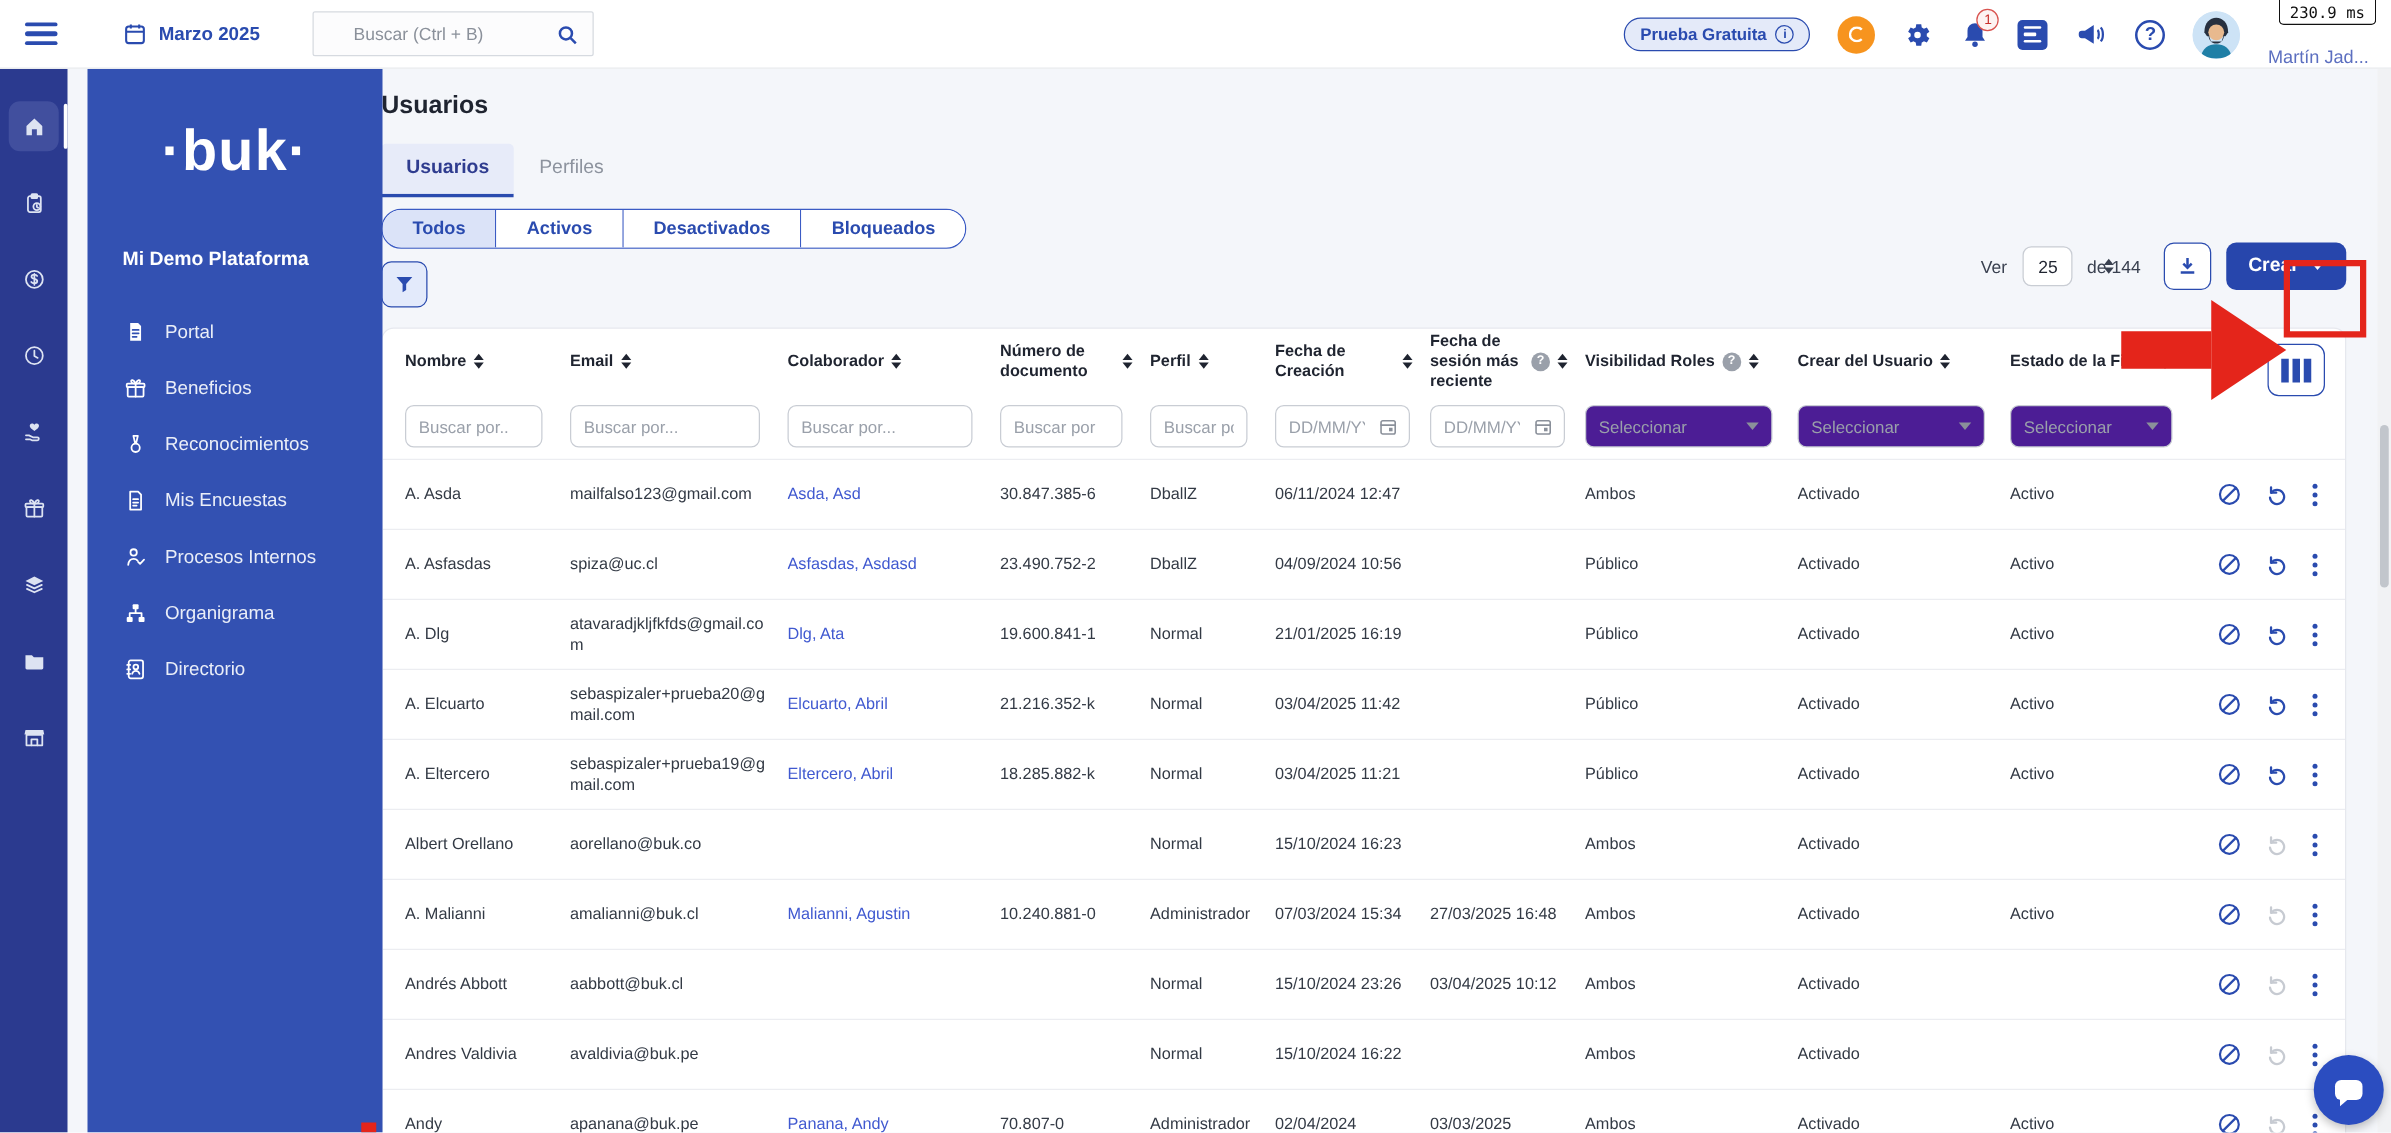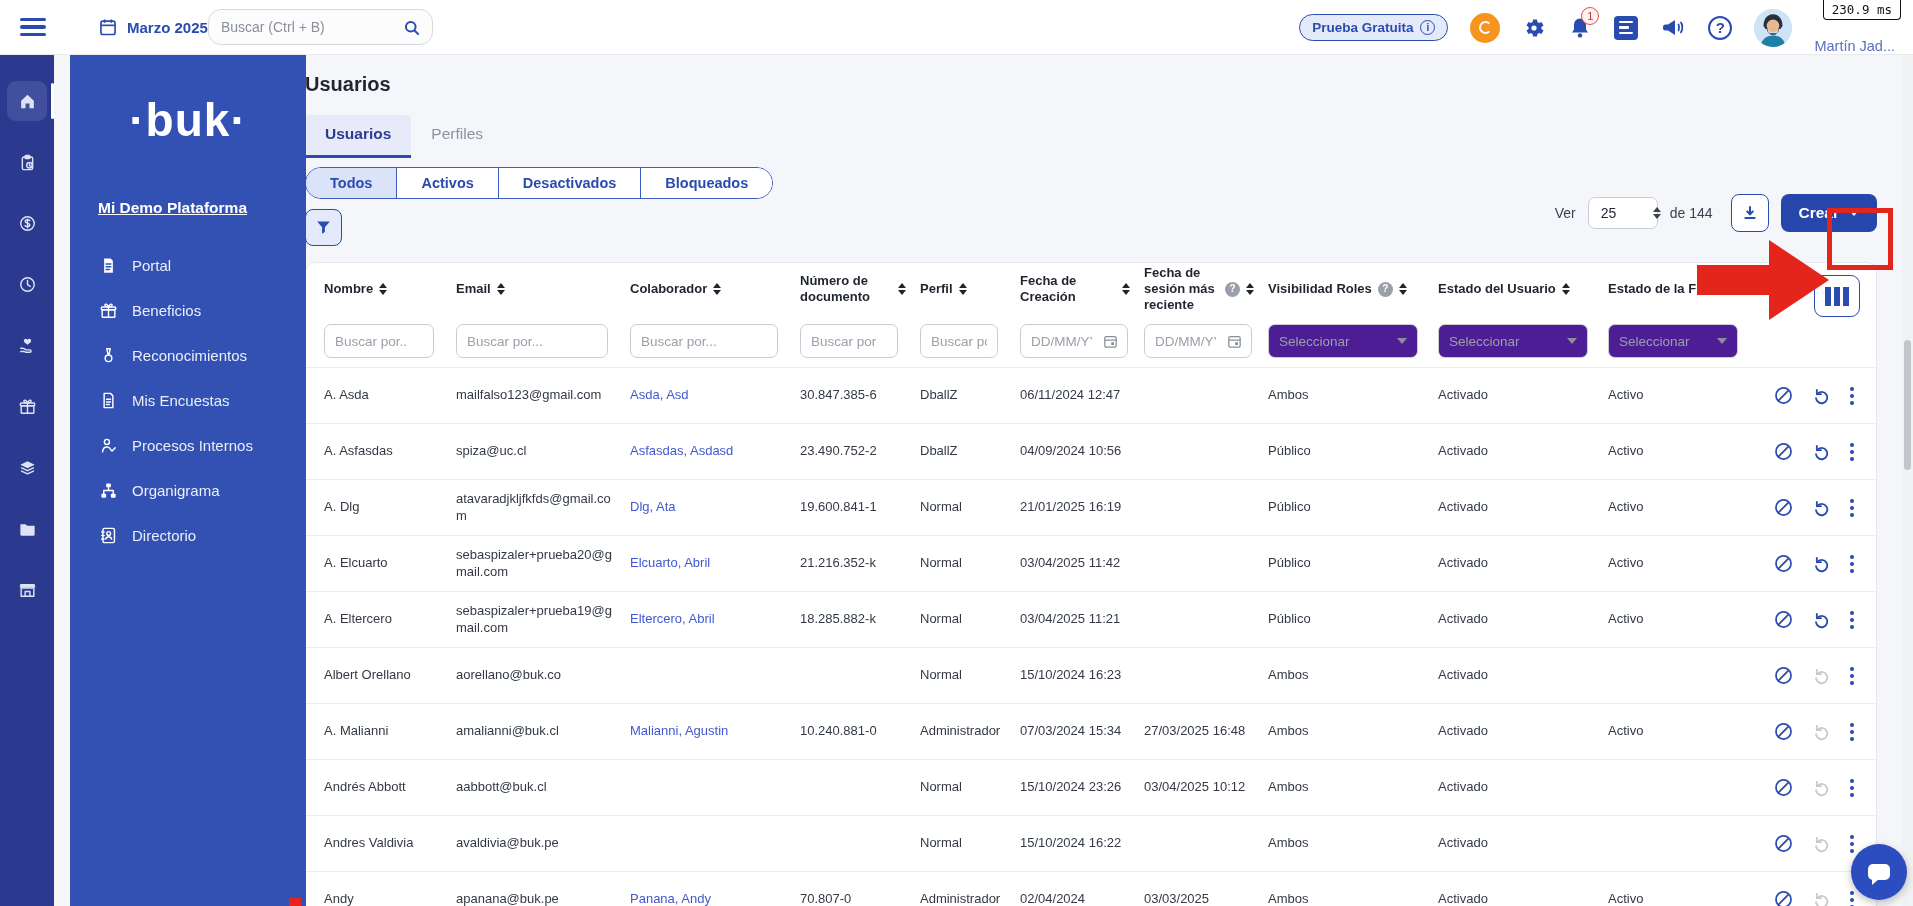--- a/index.html
+++ b/index.html
@@ -5,21 +5,21 @@
   * { margin:0; padding:0; box-sizing:border-box; }
   html,body { width:1913px; height:906px; overflow:hidden; }
   body { font-family:"Liberation Sans", sans-serif; background:#F4F6FA; }
   .screen { position:relative; width:1913px; height:906px; overflow:hidden; }
 
   
   .topbar { position:absolute; left:0; top:0; width:1913px; height:55px; background:#fff; border-bottom:1px solid #E8EAED; z-index:40; display:flex; align-items:center; }
   .hamburger { width:26px; height:18px; margin-left:20px; display:flex; flex-direction:column; justify-content:space-between; cursor:pointer; }
   .hamburger span { display:block; height:3.2px; border-radius:2px; background:#2A4BAF; }
   .tb-date { display:flex; align-items:center; gap:9px; margin-left:52px; color:#2A4BAF; font-size:15px; font-weight:bold; }
-  .searchbox { position:relative; width:225px; height:36px; border:1px solid #D6DAE0; border-radius:13px; background:#FCFCFD; display:flex; align-items:center; }
+  .searchbox { position:relative; margin-left:42px; width:225px; height:36px; border:1px solid #D6DAE0; border-radius:2px; background:#FCFCFD; display:flex; align-items:center;padding-left:20px; }
   .searchbox input { border:none; outline:none; background:transparent; font-size:14px; color:#434955; padding:0 34px 0 12px; width:100%; font-family:"Liberation Sans", sans-serif; }
   .searchbox input::placeholder { color:#8A909A; }
   .searchbox .sicon { position:absolute; right:10px; top:8px; }
   .tb-right { position:absolute; right:18px; top:0; height:55px; display:flex; align-items:center; gap:22px; }
   .trial-pill { height:27px; padding:0 12px; border:1.5px solid #2A4BAF; border-radius:14px; background:#E4EAF9; color:#2A4BAF; font-size:13.5px; font-weight:bold; display:flex; align-items:center; gap:7px; cursor:pointer; }
   .info-circ { width:15px; height:15px; border:1.4px solid #2A4BAF; border-radius:50%; font-size:10px; display:flex; align-items:center; justify-content:center; font-weight:bold; }
   .orange-icon { width:30px; height:30px; border-radius:50%; background:#F7941E; display:flex; align-items:center; justify-content:center; cursor:pointer; }
   .orange-icon i { width:13px; height:13px; border:2.4px solid #fff; border-radius:50%; border-right-color:transparent; display:block; }
   .tb-ic { position:relative; cursor:pointer; display:flex; align-items:center; }
   .bell-badge { position:absolute; top:-9px; right:-7px; min-width:18px; height:18px; border:1.4px solid #D9534F; background:#FDF3F2; color:#C9302C; font-size:11px; border-radius:50%; display:flex; align-items:center; justify-content:center; }
@@ -31,39 +31,39 @@
   .user-name { color:#5C6FC0; font-size:14.5px; max-width:92px; white-space:nowrap; overflow:hidden;margin-top:36px; }
   .perf-badge { position:absolute; right:12px; top:0; z-index:60; background:#fff; border:1.6px solid #111; border-top:none; border-radius:0 0 4px 4px; font-family:"DejaVu Sans Mono", monospace; font-size:12.5px; color:#111; padding:2px 8px; }
 
   
   .rail { position:absolute; left:0; top:55px; width:54px; bottom:0; background:#2B3A8F; z-index:30; display:flex; flex-direction:column; align-items:center; padding-top:26px; gap:21px; }
   .rail-item { width:40px; height:40px; border-radius:9px; display:flex; align-items:center; justify-content:center; color:#DDE3F2; cursor:pointer; position:relative; }
   .rail-item.active { background:#414F9E; }
   .rail-item.active::after { content:""; position:absolute; right:-7px; top:2px; width:3.5px; height:36px; background:#fff; border-radius:2px; }
   .sidepanel { position:absolute; left:70px; top:55px; width:236px; bottom:0; background:#3351B2; z-index:29; color:#fff; }
   .brand { text-align:center; margin-top:38px; font-size:46px; font-weight:bold; letter-spacing:1px; color:#fff; }
-  .company { margin:52px 0 0 28px; font-size:15.5px; font-weight:bold; color:#fff;text-decoration:underline; }
+  .company { margin:52px 0 0 28px; font-size:15.5px; font-weight:bold; color:#fff; }
   .nav { margin-top:26px; }
   .nav-item { display:flex; align-items:center; gap:14px; padding:13px 0 13px 28px; font-size:15px; color:#EAEEF8; cursor:pointer; }
   .nav-item .nicon { width:20px; display:flex; justify-content:center; color:#fff; }
 
   
   .content { position:absolute; left:290px; top:55px; right:0; bottom:0; background:#F4F6FA; }
   .page-title { position:absolute; left:15px; top:18px; font-size:20px; font-weight:bold; color:#1F2430; }
   .tabs { position:absolute; left:15px; top:60px; display:flex; }
   .tab { padding:10px 20px 12px; font-size:15.5px; cursor:pointer; color:#8D939E; }
   .tab.active { background:#E7EBF9; color:#2F3C8F; font-weight:bold; border-bottom:3px solid #2A4BAF; border-radius:4px 4px 0 0; }
   .segmented { position:absolute; left:15px; top:112px; display:flex; border:1.6px solid #3B5BC4; border-radius:17px; overflow:hidden; background:#fff; }
   .seg-btn { padding:7px 24px; font-size:14.5px; font-weight:bold; color:#2A4BAF; cursor:pointer; border-right:1.6px solid #3B5BC4; background:#fff; }
   .seg-btn:last-child { border-right:none; }
   .seg-btn.active { background:#DBE3F8; }
   .funnel-btn { position:absolute; left:15px; top:154px; width:37px; height:37px; border:1.6px solid #2A4BAF; border-radius:8px; background:#E3EAFB; display:flex; align-items:center; justify-content:center; cursor:pointer; }
   .right-controls { position:absolute; right:36px; top:139px; display:flex; align-items:center; gap:12px; }
   .rc-label { font-size:14px; color:#3A4150; }
-  .pagesize { width:70px; height:32px; border:1px solid #C9CDD4; border-radius:7px; background:#fff; display:flex; align-items:center; justify-content:space-between; padding:0 8px 0 12px; font-size:14px; color:#1F2430; cursor:pointer;gap:37px; }
+  .pagesize { width:40px; height:32px; border:1px solid #C9CDD4; border-radius:7px; background:#fff; display:flex; align-items:center; justify-content:space-between; padding:0 8px 0 12px; font-size:14px; color:#1F2430; cursor:pointer;gap:37px; }
   .stepper { display:flex; flex-direction:column; gap:2px; }
   .stepper i { display:block; width:0; height:0; border-left:4.5px solid transparent; border-right:4.5px solid transparent; }
   .stepper .up { border-bottom:5.5px solid #3A4150; }
   .stepper .dn { border-top:5.5px solid #3A4150; }
   .dl-btn { width:38px; height:38px; border:1.7px solid #2A4BAF; border-radius:8px; background:#fff; display:flex; align-items:center; justify-content:center; cursor:pointer; margin-left:6px; }
   .crear-btn { height:38px; padding:0 18px; background:#2746AC; border:none; border-radius:8px; color:#fff; font-size:15.5px; font-weight:bold; display:flex; align-items:center; gap:10px; cursor:pointer; }
   .caret-dn { width:0; height:0; border-left:5px solid transparent; border-right:5px solid transparent; border-top:6px solid #fff; }
 
   
   .card { position:absolute; left:15px; top:207px; width:1572px; height:660px; background:#fff; border:1px solid #E6E8EE; border-radius:10px; overflow:hidden; }
@@ -446,21 +446,21 @@
           </div>
           <div class="th">
             <span>Visibilidad Roles</span>
             <span class="qmark">?</span>
             <span class="sort">
               <i class="up"></i>
               <i class="dn"></i>
             </span>
           </div>
           <div class="th">
-            <span>Estado del Usuario</span>
+            <span>Crear del Usuario</span>
             <span class="sort">
               <i class="up"></i>
               <i class="dn"></i>
             </span>
           </div>
           <div class="th">
             <span>Estado de la Ficha</span>
             <span class="sort">
               <i class="up"></i>
               <i class="dn"></i>

